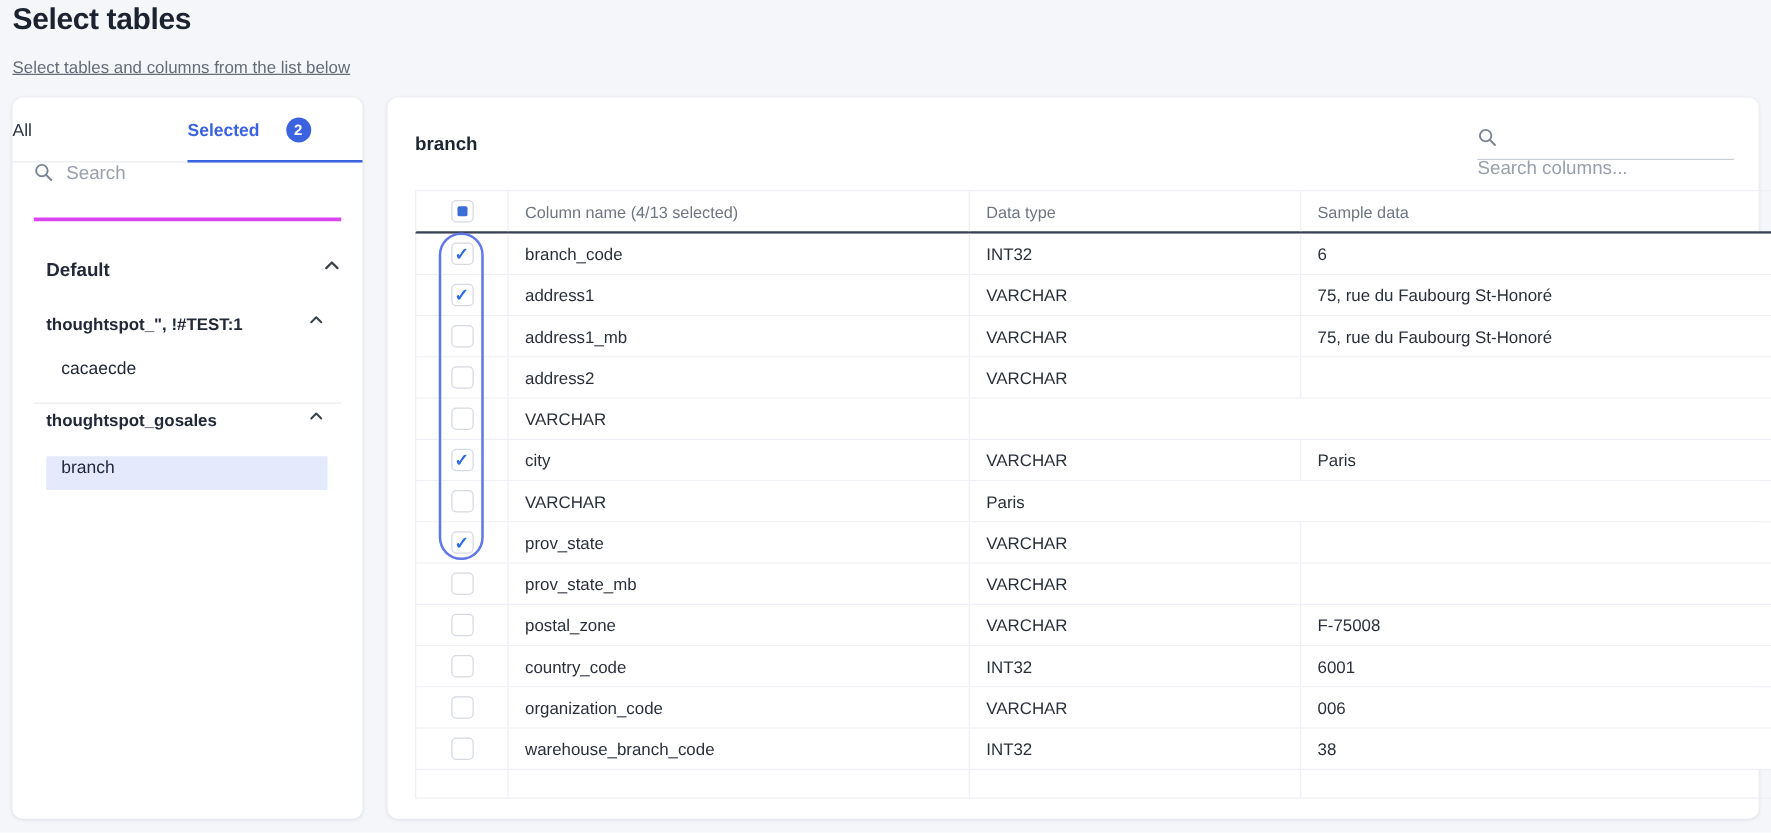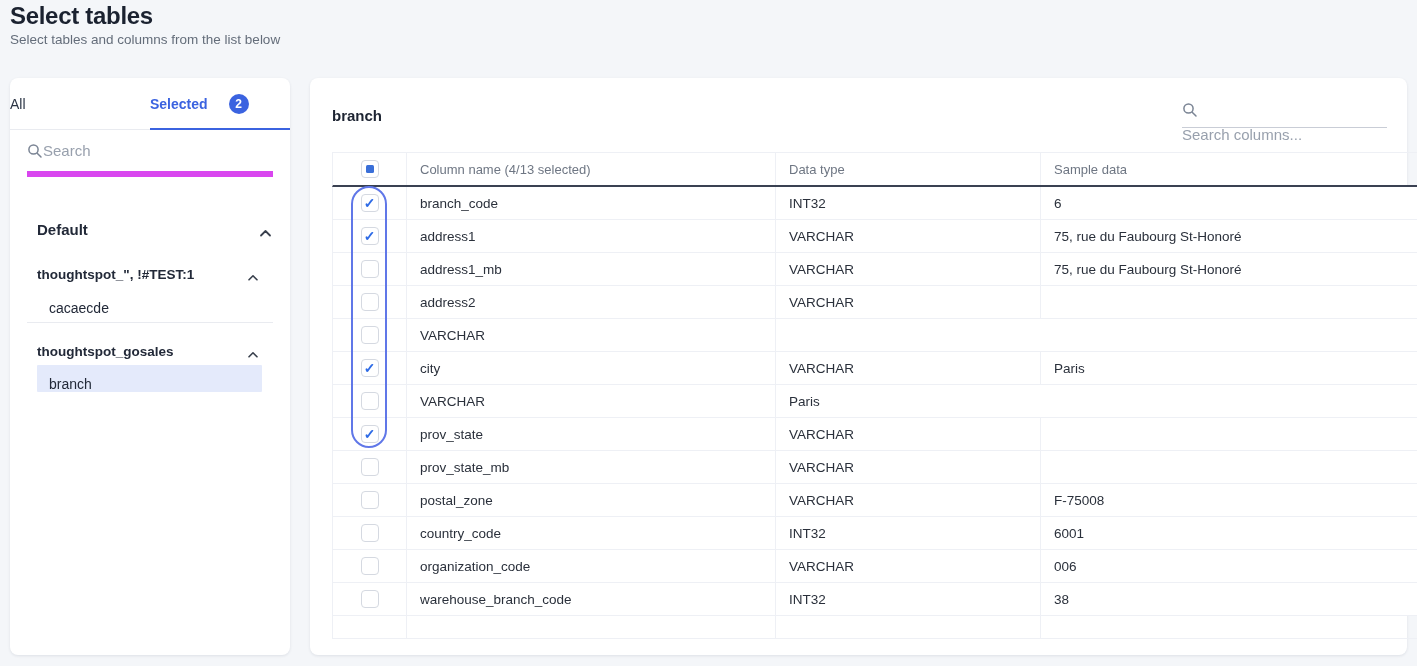--- a/index.html
+++ b/index.html
@@ -2,37 +2,37 @@
 <html><head>
 <meta charset="utf-8">
 <style>
   * { margin:0; padding:0; box-sizing:border-box; }
   html,body { width:1417px; height:666px; overflow:hidden; }
   body { background:#f4f6f9; font-family:"Liberation Sans", sans-serif; color:#242b38; }
 
   
   .page-header { position:absolute; left:10px; top:2px; }
   .page-title { font-size:24px; font-weight:bold; color:#1b2230; letter-spacing:-0.3px; }
-  .page-subtitle { font-size:13.5px; color:#646d7a; margin-top:2px; }
+  .page-subtitle { font-size:13.5px; color:#646d7a; margin-top:16px;text-decoration:underline; }
 
   .card { position:absolute; background:#fff; border-radius:8px; box-shadow:0 1px 3px rgba(30,40,70,0.10); }
 
   
   .sidebar { left:10px; top:78px; width:280px; height:577px; }
   .tabs { display:flex; height:52px; border-bottom:1px solid #e9ebf0; }
   .tab { flex:1; display:flex; align-items:center; justify-content:flex-start; font-size:14px; cursor:pointer; position:relative; }
   .tab.all { color:#2c3545; }
   .tab.selected { color:#3b63e0; font-weight:bold; gap:21px; }
   .tab.selected::after { content:""; position:absolute; left:0; right:0; bottom:-1px; height:2px; background:#3b63e0; }
   .badge { display:inline-flex; align-items:center; justify-content:center; width:20px; height:20px; border-radius:50%; background:#3b63e0; color:#fff; font-size:12px; font-weight:bold; }
 
-  .side-search { position:absolute; left:17px; right:17px; top:52px; height:47px; display:flex; align-items:center; border-bottom:6px solid #d946ef; }
+  .side-search { position:absolute; left:17px; right:17px; top:52px; height:47px; display:flex; align-items:flex-start; gap:10px; border-bottom:3px solid #d946ef; }
   .side-search .ph, .col-search .ph { font-size:15px; color:#98a0ad; }
 
-  .tree-row { position:absolute; display:flex; align-items:flex-end; font-size:14px; color:#222938; cursor:pointer; }
+  .tree-row { position:absolute; display:flex; align-items:flex-start; font-size:14px; color:#222938; cursor:pointer; }
   .tree-row .chev { position:absolute; }
   .row-default { left:27px; right:18px; top:130px; height:30px; font-size:15px; font-weight:bold; }
   .row-default .chev { right:0; }
   .row-group1 { left:27px; right:31px; top:174px; height:30px; font-size:13.5px; font-weight:bold; }
   .row-group1 .chev, .row-group2 .chev { right:0; }
   .row-cacaecde { left:39px; right:31px; top:208px; height:30px; }
   .tree-divider { position:absolute; left:17px; right:17px; top:244px; border-top:1px solid #e9ebf0; }
   .row-group2 { left:27px; right:31px; top:251px; height:30px; font-size:13.5px; font-weight:bold; }
   .row-branch { left:27px; top:287px; width:225px; height:27px; background:#e4eafb; padding-left:12px; border-radius:1px; }
 

